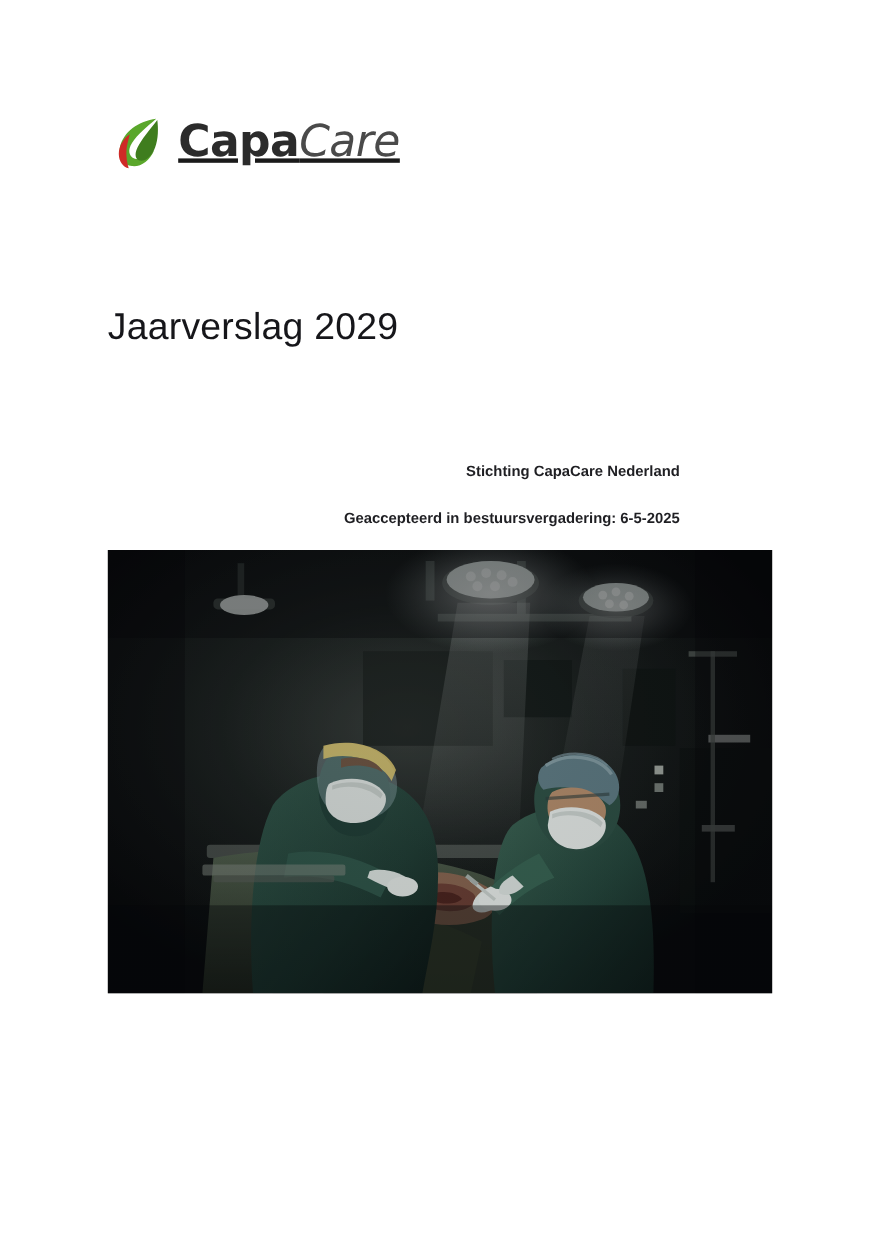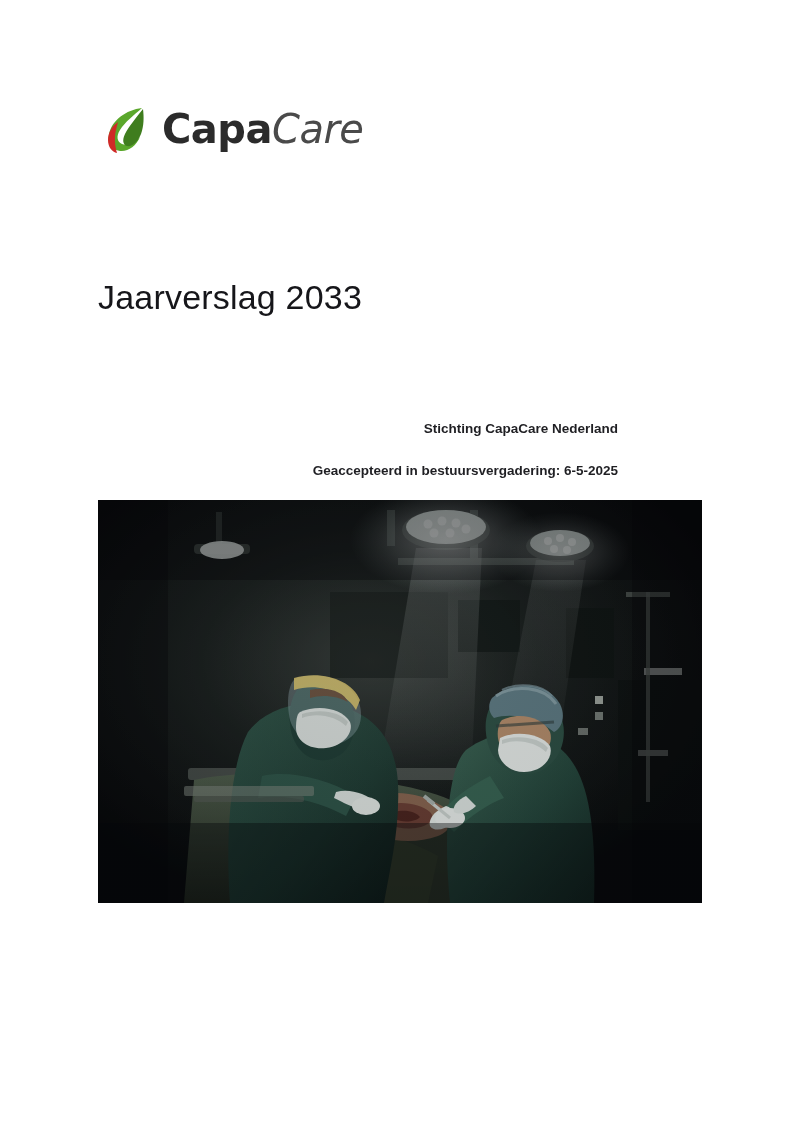--- a/index.html
+++ b/index.html
@@ -37,20 +37,21 @@
     flex: 0 0 62px;
     display: block;
   }
   .logo-wordmark {
     font-size: 40px;
     letter-spacing: -0.5px;
     line-height: 1;
     margin-left: 2px;
     white-space: nowrap;
     font-family: "DejaVu Sans", sans-serif;
+    text-decoration: underline;
   }
   .logo-wordmark .w1 {
     font-weight: bold;
     color: #2b2b2b;
   }
   .logo-wordmark .w2 {
     font-weight: normal;
     font-style: italic;
     color: #4a4a4a;
   }
@@ -112,21 +113,21 @@
     <svg class="logo-mark" viewBox="0 0 62 62" aria-hidden="true">
       <path d="M44 10 C28 12, 14 22, 11 36 C9 45, 14 52, 22 53 C30 54, 38 48, 42 39 C36 45, 29 48, 24 46 C19 44, 18 38, 22 32 C27 24, 36 17, 44 10 Z" fill="#5aa72b"></path>
       <path d="M45 11 C38 20, 31 28, 27 36 C24 42, 25 47, 29 48 C34 49, 40 44, 43 36 C46 28, 46 19, 45 11 Z" fill="#3f7d1e"></path>
       <path d="M20 24 C14 28, 10 35, 10 42 C10 49, 14 54, 19 55 C17 48, 16 40, 18 32 C18.7 29.4, 19.3 26.6, 20 24 Z" fill="#cf2a27"></path>
     </svg>
     <div class="logo-wordmark">
       <span class="w1">Capa</span><span class="w2">Care</span>
     </div>
   </div>
 
-  <h1 class="doc-title">Jaarverslag 2033</h1>
+  <h1 class="doc-title">Jaarverslag 2029</h1>
 
   <div class="meta">
     <p class="meta-line">Stichting CapaCare Nederland</p>
     <p class="meta-line">Geaccepteerd in bestuursvergadering: 6-5-2025</p>
   </div>
 
   <div class="cover-photo">
     <svg viewBox="0 0 604 403" preserveAspectRatio="xMidYMid slice" aria-hidden="true">
       <defs>
         <radialGradient id="roomGlow" cx="45%" cy="40%" r="62%">

